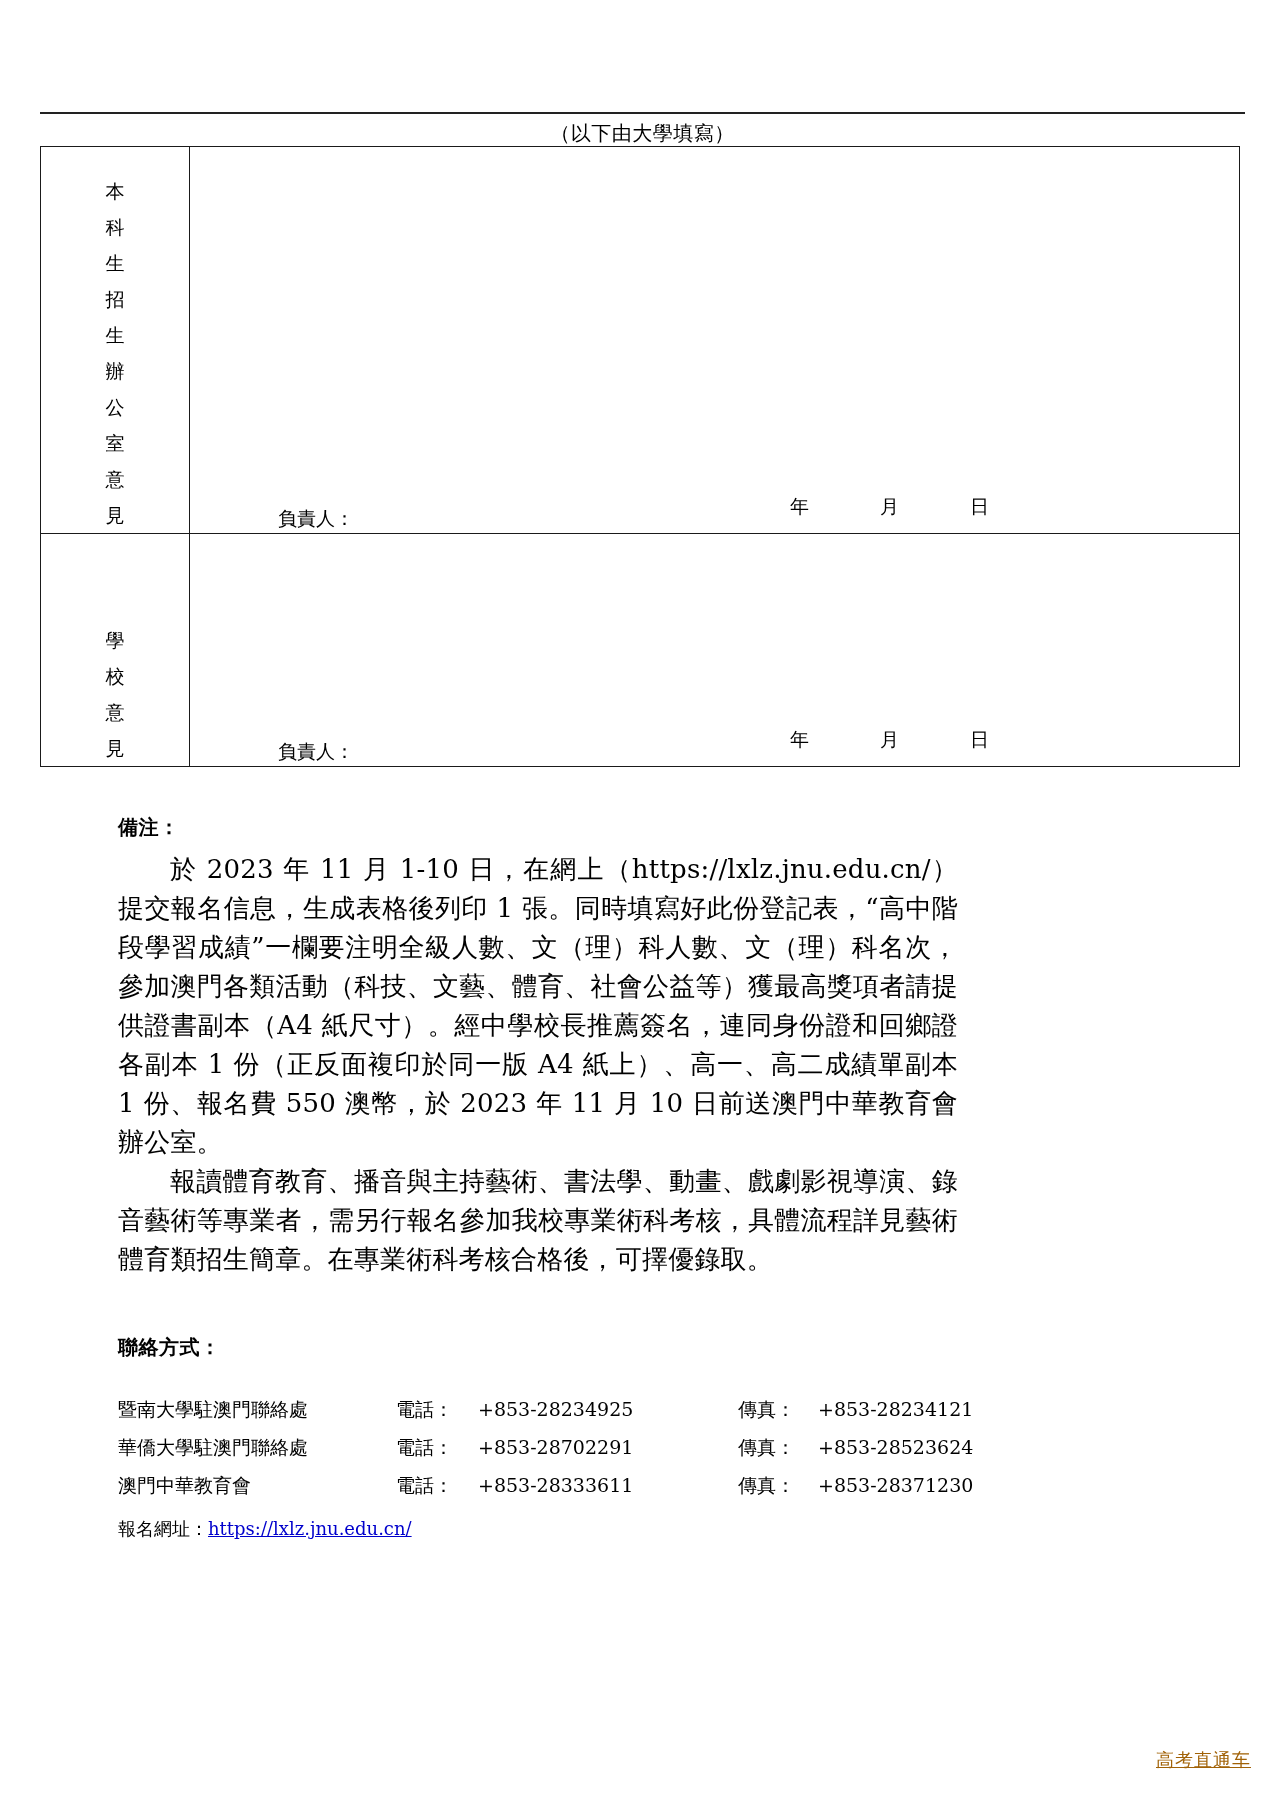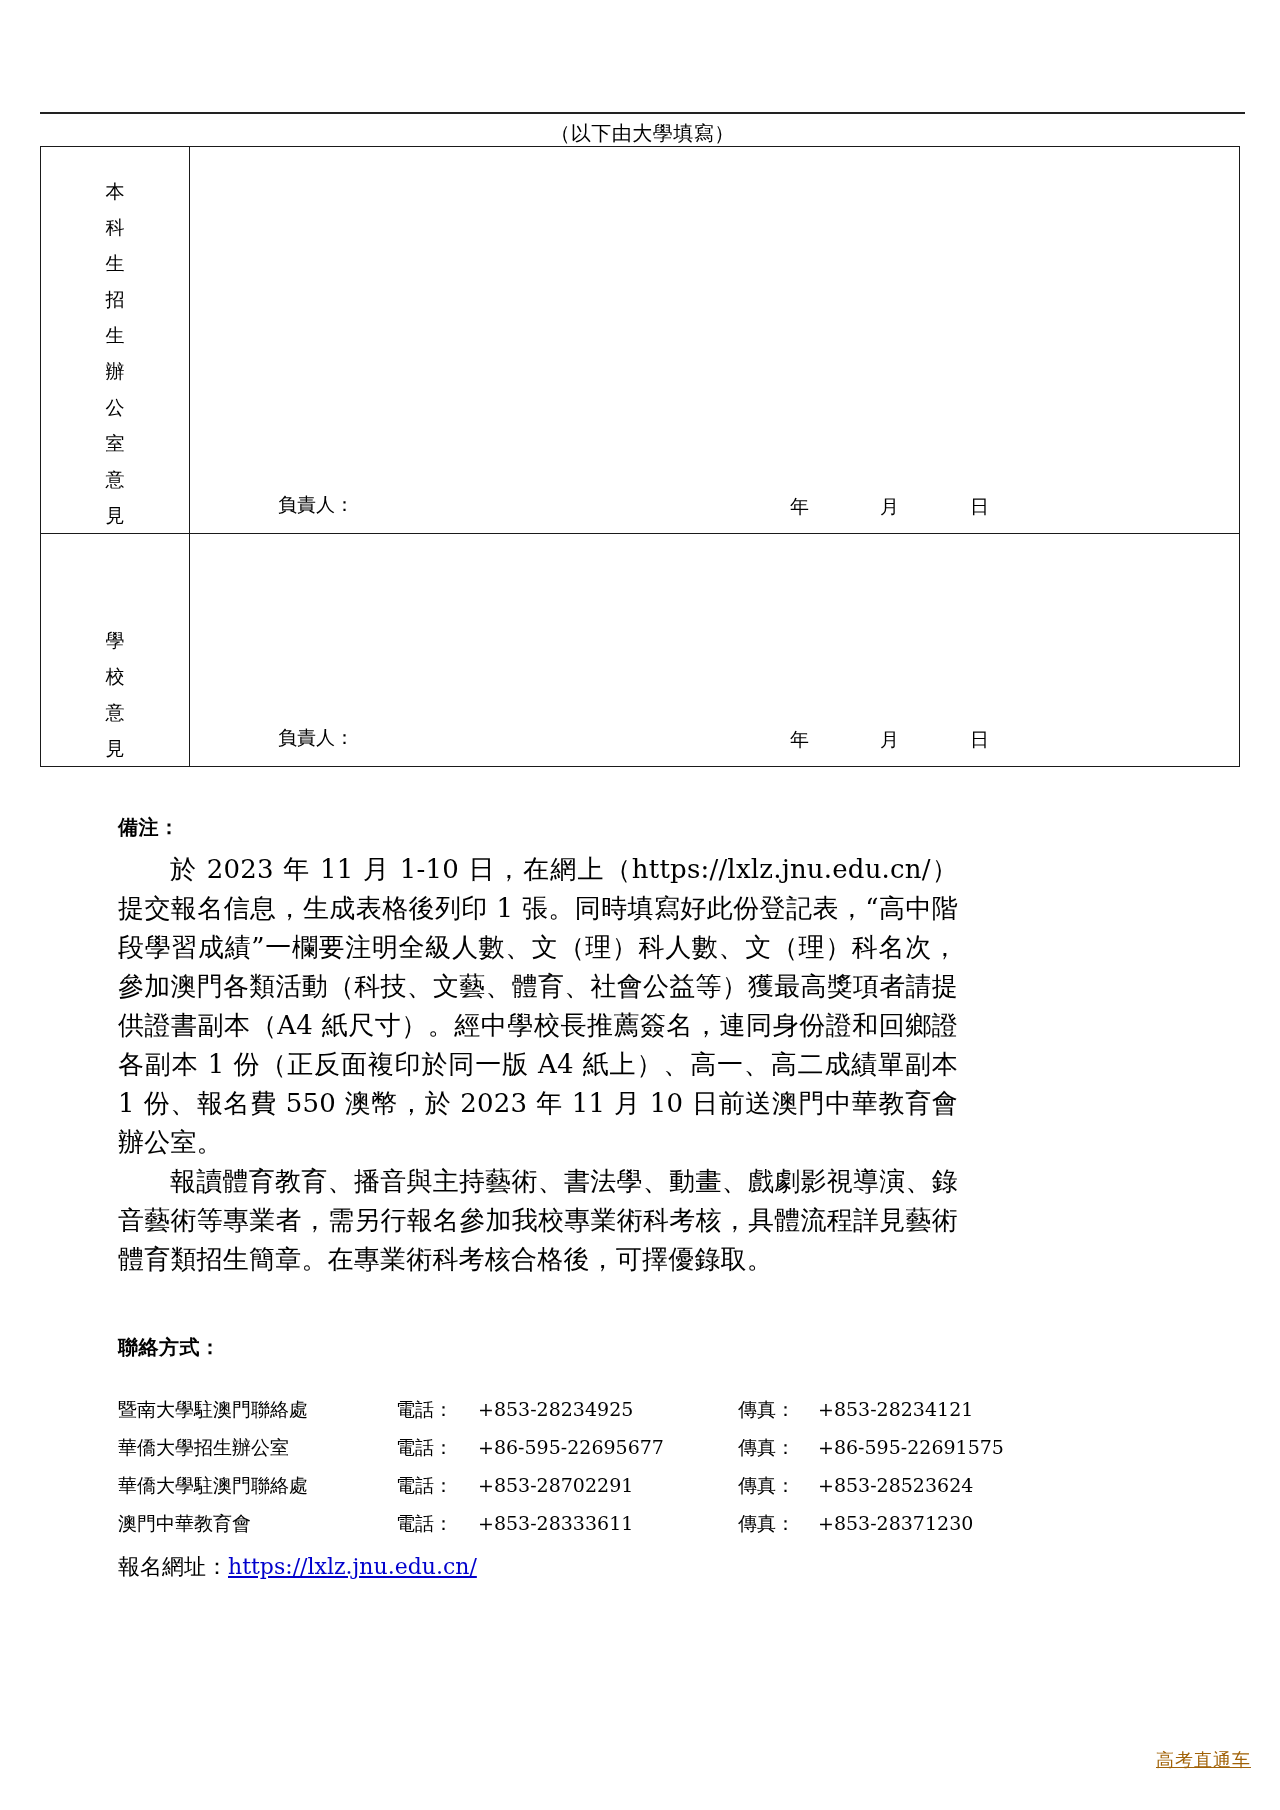--- a/index.html
+++ b/index.html
@@ -86,23 +86,22 @@
     left: 0;
     bottom: 14px;
     width: 100%;
     height: 26px;
     font-size: 19px;
     line-height: 26px;
   }
   .sig-label {
     position: absolute;
     left: 88px;
-    top: 0;
+    top: 12px;
     white-space: nowrap;
-    font-family: Liberation Mono, monospace;
   }
   .date-year  { position: absolute; left: 600px; top: 0; }
   .date-month { position: absolute; left: 690px; top: 0; }
   .date-day   { position: absolute; left: 780px; top: 0; }
 
   
   .notes {
     position: absolute;
     left: 118px;
     top: 810px;
@@ -148,21 +147,21 @@
     line-height: 30px;
     vertical-align: top;
   }
   .c-org   { width: 278px; }
   .c-tel-l { width: 82px; }
   .c-tel-v { width: 260px; }
   .c-fax-l { width: 80px; }
   .c-fax-v { width: 200px; }
 
   .site-row {
-    font-size: 22px;
+    font-size: 18px;
     line-height: 30px;
     margin-top: 6px;
     white-space: nowrap;
   }
   .site-link {
     color: #0000cc;
     text-decoration: underline;
   }
 
   
@@ -239,27 +238,20 @@
     <p class="heading-red">聯絡方式：</p>
 
     <table class="contact-table">
       <tbody>
         <tr>
           <td class="c-org">暨南大學駐澳門聯絡處</td>
           <td class="c-tel-l">電話：</td>
           <td class="c-tel-v">+853-28234925</td>
           <td class="c-fax-l">傳真：</td>
           <td class="c-fax-v">+853-28234121</td>
-        </tr>
-        <tr>
-          <td class="c-org">華僑大學招生辦公室</td>
-          <td class="c-tel-l">電話：</td>
-          <td class="c-tel-v">+86-595-22695677</td>
-          <td class="c-fax-l">傳真：</td>
-          <td class="c-fax-v">+86-595-22691575</td>
         </tr>
         <tr>
           <td class="c-org">華僑大學駐澳門聯絡處</td>
           <td class="c-tel-l">電話：</td>
           <td class="c-tel-v">+853-28702291</td>
           <td class="c-fax-l">傳真：</td>
           <td class="c-fax-v">+853-28523624</td>
         </tr>
         <tr>
           <td class="c-org">澳門中華教育會</td>

